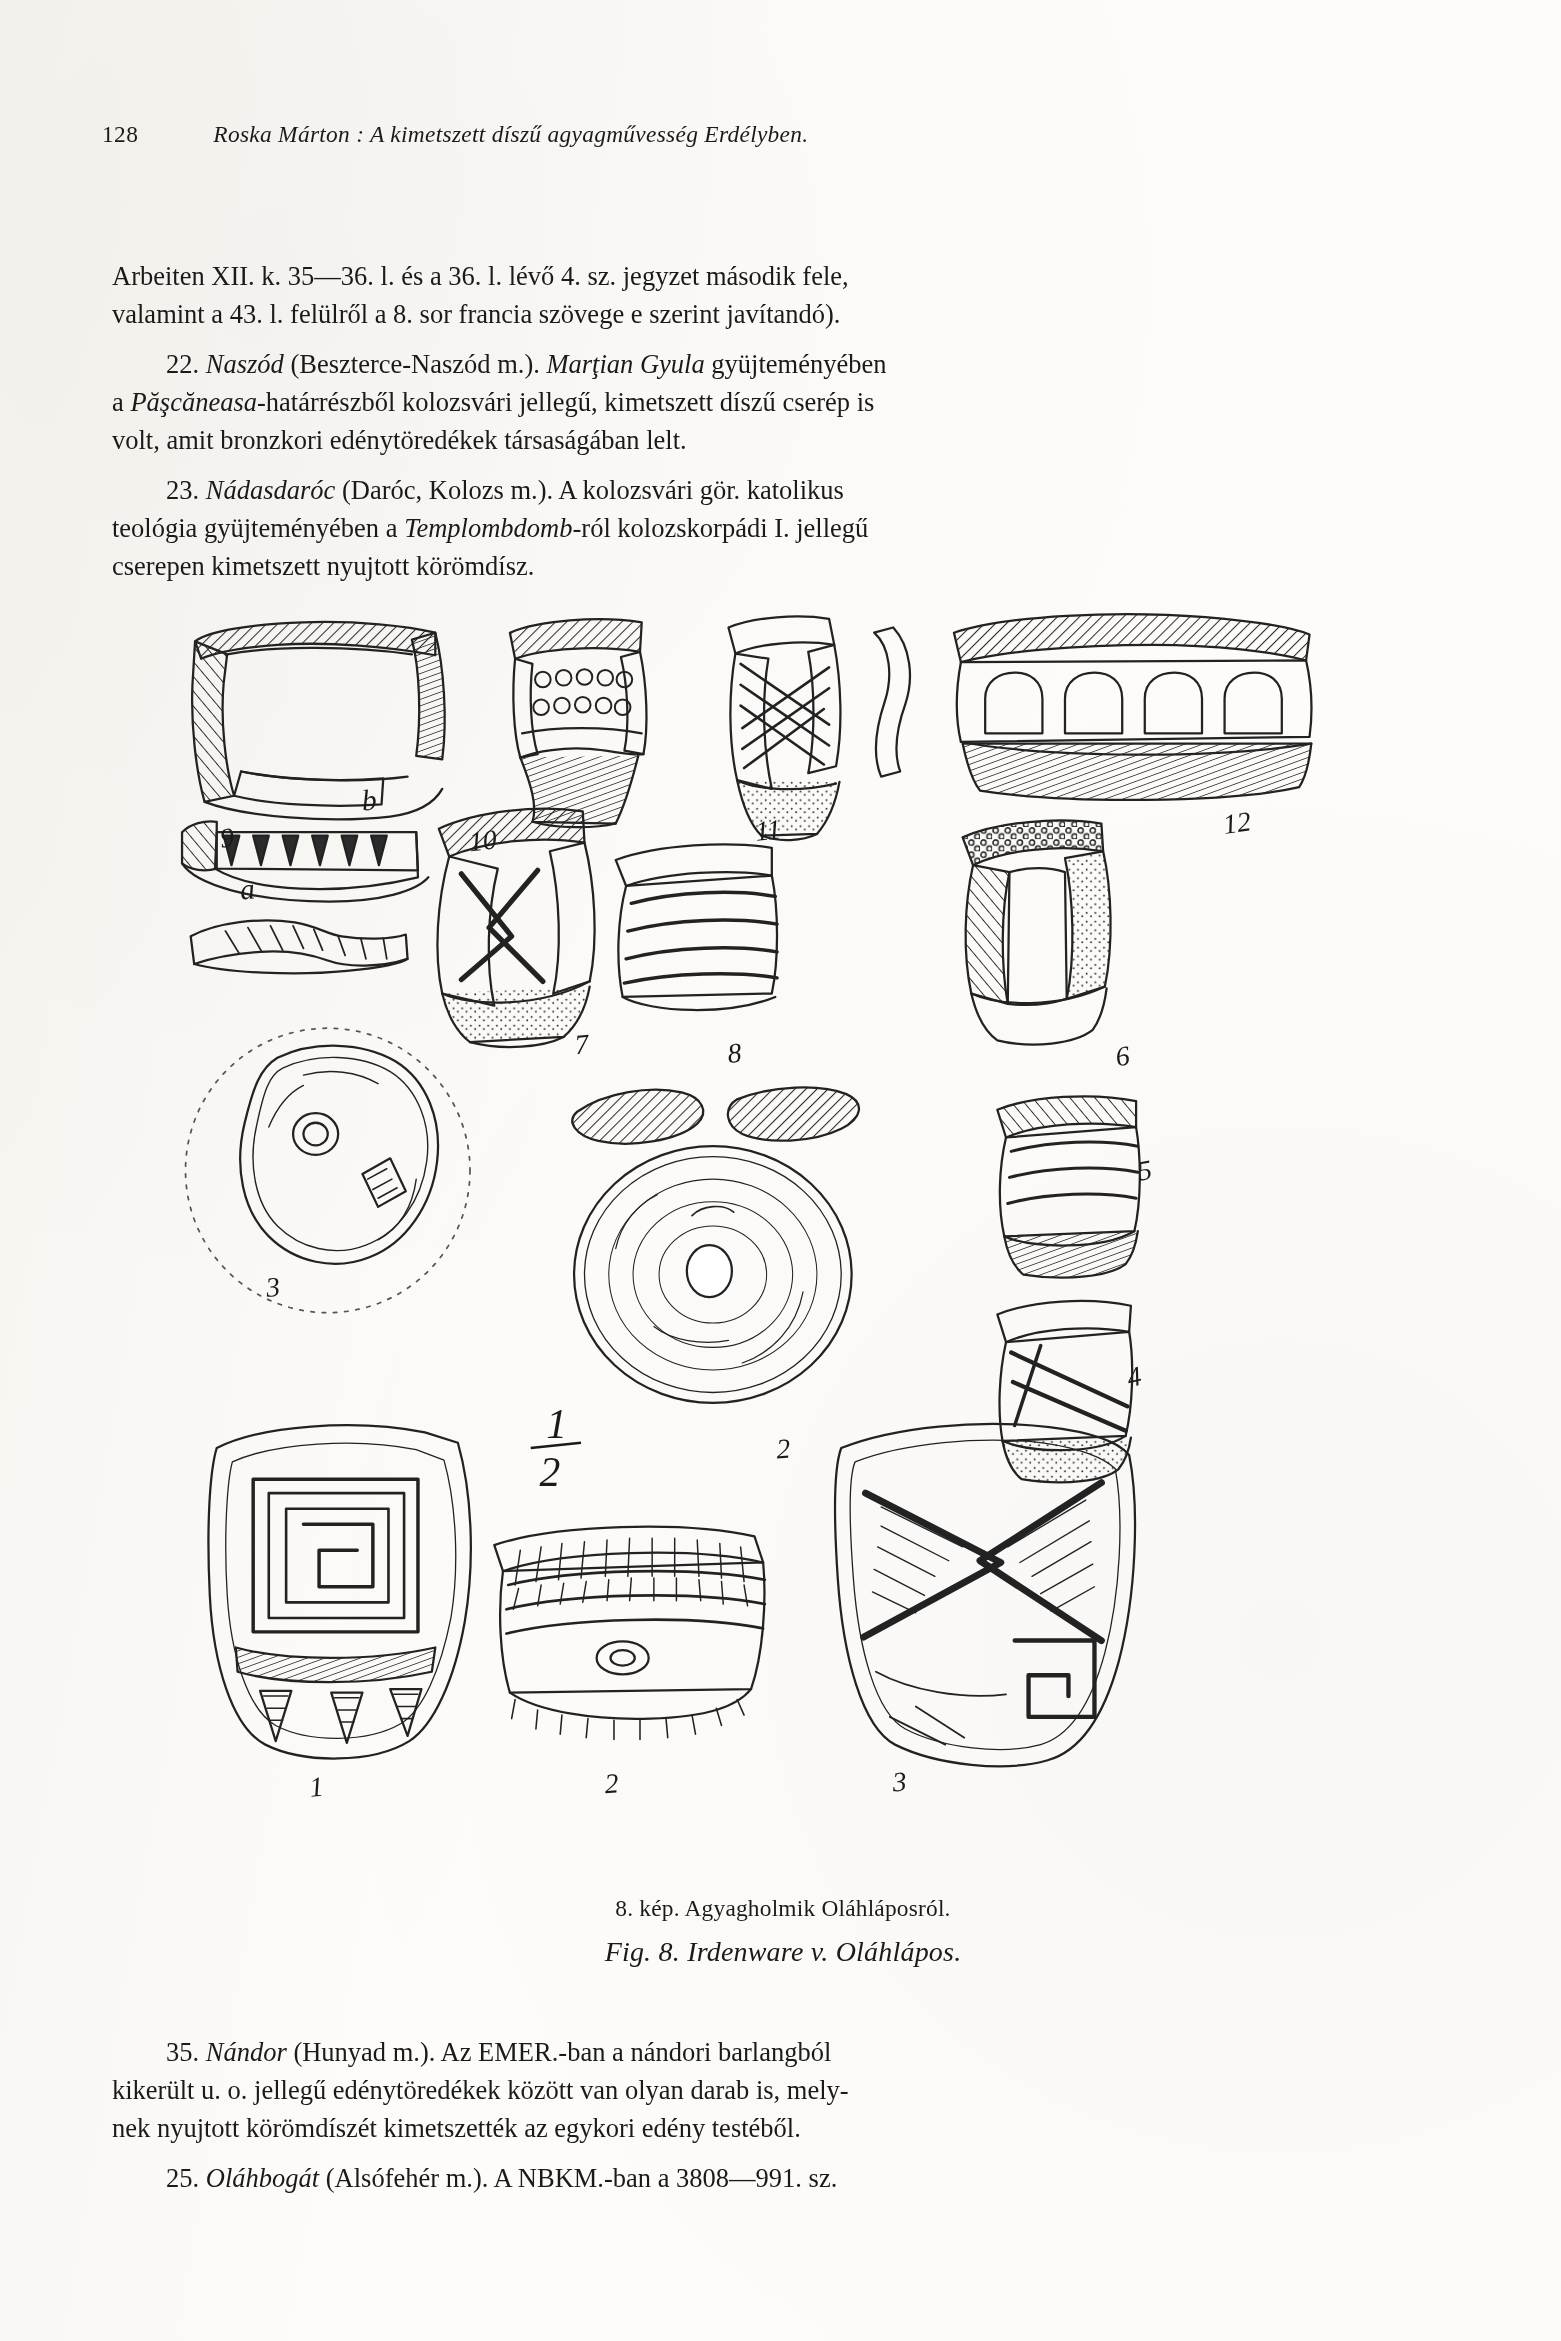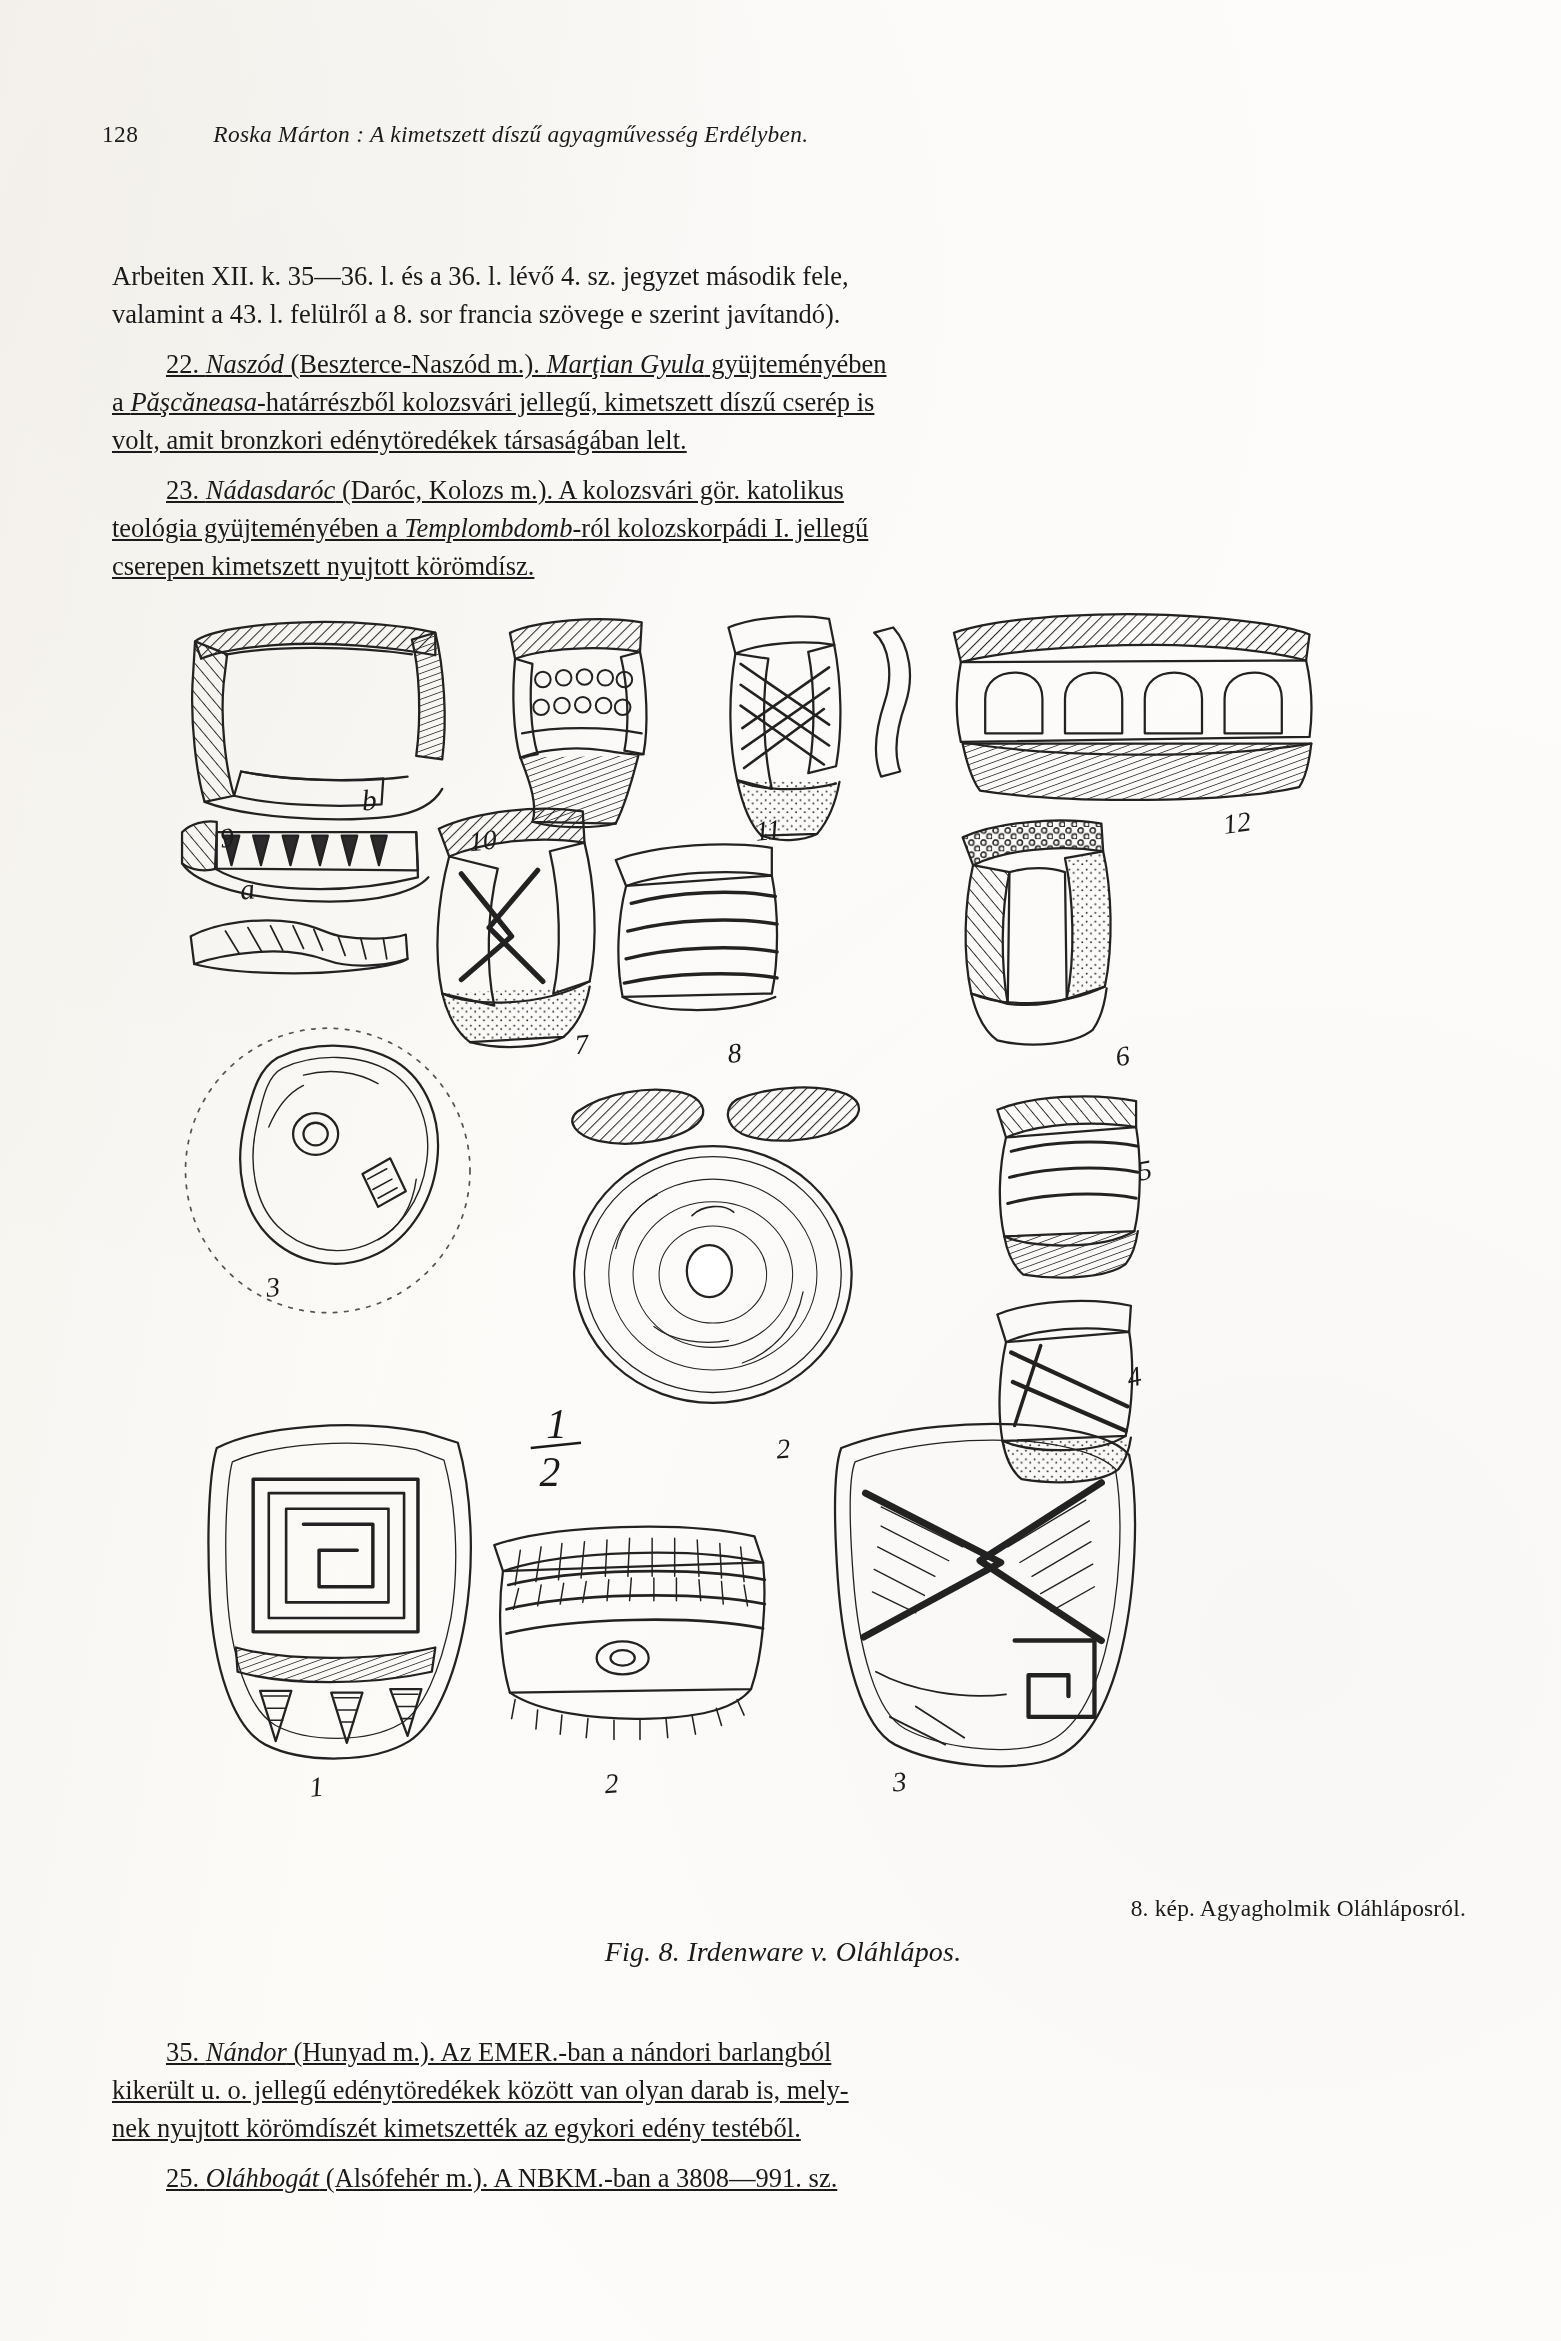--- a/index.html
+++ b/index.html
@@ -51,21 +51,21 @@
     position: absolute;
     left: 100px;
     width: 1366px;
     font-size: 26.5px;
     line-height: 38px;
     text-align: justify;
   }
   .textblock.top { top: 245px; }
   .textblock.bottom { top: 2021px; }
   .textblock p { margin: 12px; }
-  .indent { text-indent: 54px; text-decoration: underline; }
+  .indent { text-indent: 54px; }
   .it { font-style: italic; }
 
   
   .figure {
     position: absolute;
     left: 130px;
     top: 572px;
     width: 1301px;
     height: 1327px;
   }
@@ -73,21 +73,20 @@
   .caption {
     position: absolute;
     left: 100px;
     top: 1895px;
     width: 1366px;
     text-align: center;
   }
   .caption .c1 {
     font-size: 23.4px;
     letter-spacing: 0.2px;
-    text-align: right;
   }
   .caption .c2 {
     font-size: 28px;
     font-style: italic;
     margin-top: 14px;
     letter-spacing: 0.2px;
   }
   .fignum { font-style: italic; }
 </style>
 </head>

